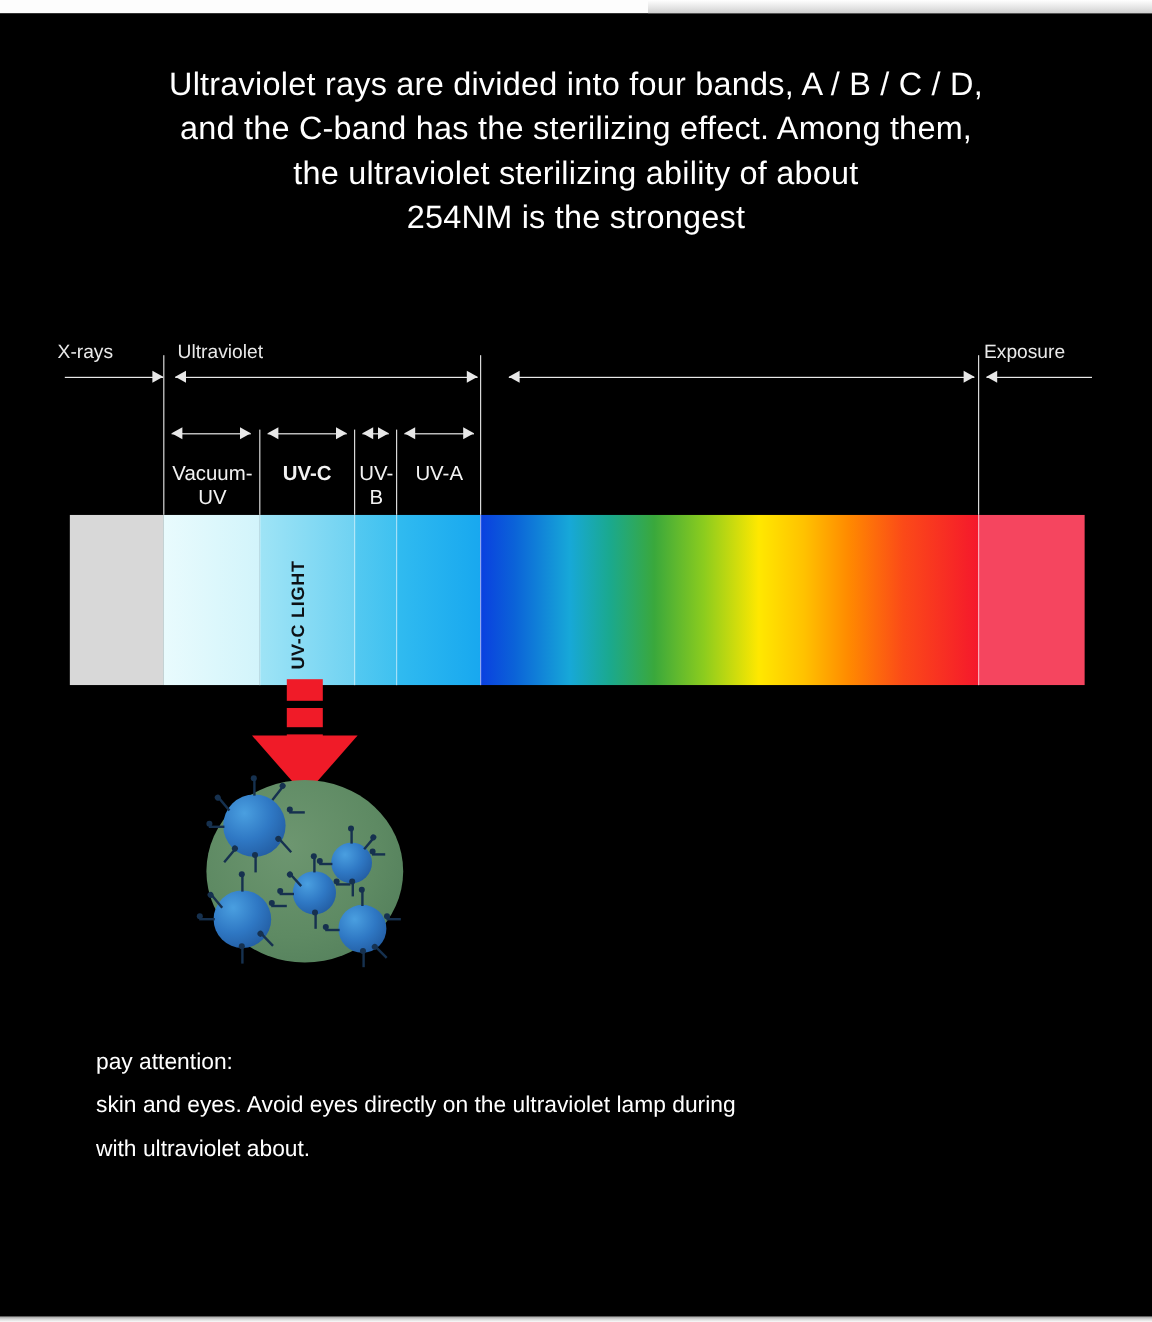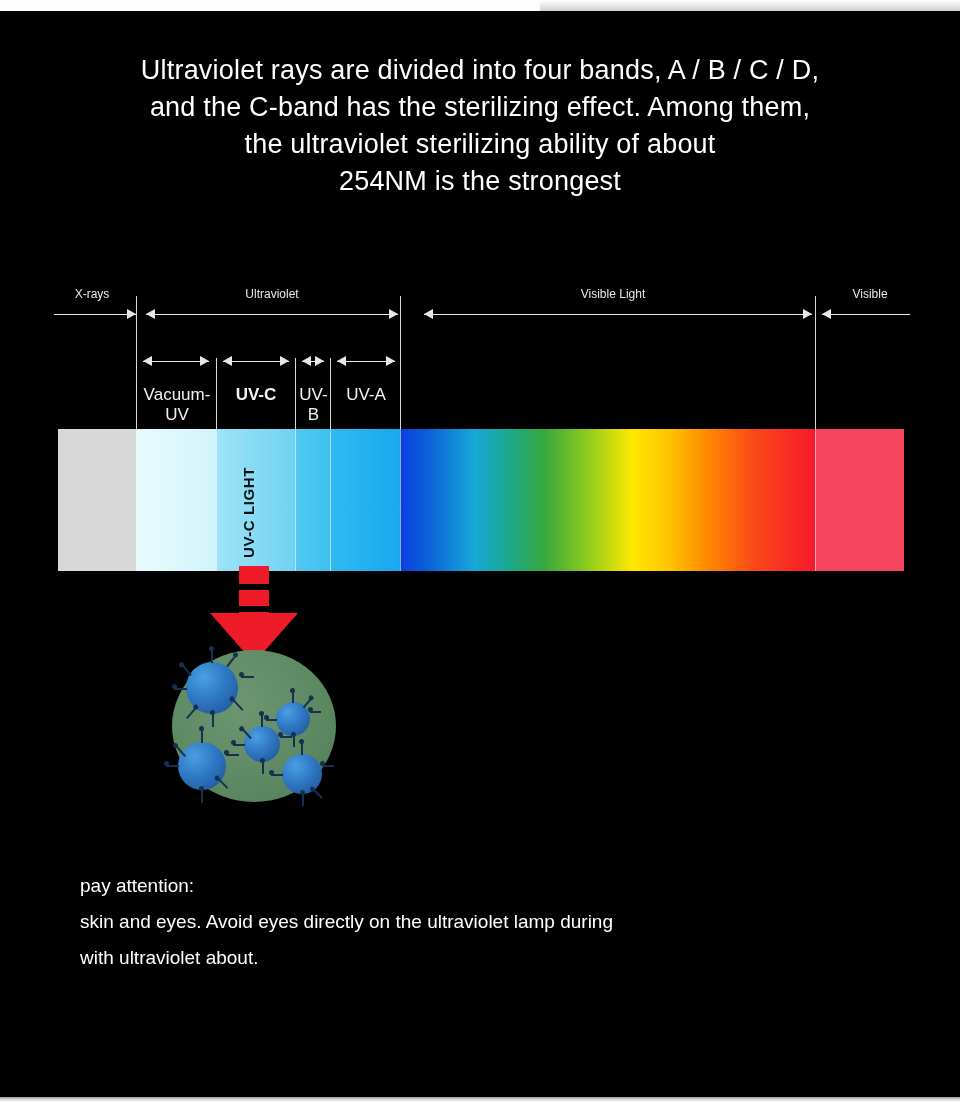--- a/index.html
+++ b/index.html
@@ -54,23 +54,23 @@
   .diagram {
     position: absolute;
     left: 0; top: 0;
     width: 960px; height: 1102px;
   }
 
   
   .band-label {
     position: absolute;
     color: #e9e9e9;
-    font-size: 12px;
+    font-size: 16px;
     line-height: 18px;
-    text-align: center;
+    text-align: left;
     white-space: nowrap;
   }
 
   
   .sub-label {
     position: absolute;
     color: #f2f2f2;
     font-size: 17px;
     line-height: 20px;
     text-align: center;
@@ -198,22 +198,21 @@
 
 <div class="headline">Ultraviolet rays are divided into four bands, A / B / C / D,
 and the C-band has the sterilizing effect. Among them,
 the ultraviolet sterilizing ability of about
 254NM is the strongest</div>
 
 <div class="diagram">
 
   <div class="band-label" style="left:48px; top:285px; width:88px;">X-rays</div>
   <div class="band-label" style="left:148px; top:285px; width:248px;">Ultraviolet</div>
-  <div class="band-label" style="left:418px; top:285px; width:390px;">Visible Light</div>
-  <div class="band-label" style="left:820px; top:285px; width:100px;">Visible</div>
+  <div class="band-label" style="left:820px; top:285px; width:100px;">Exposure</div>
 
   <div class="arrow-row" style="left:54px; top:309px; width:82px;">
     <div class="shaft"></div>
     <div class="head right"></div>
   </div>
   <div class="arrow-row" style="left:146px; top:309px; width:252px;">
     <div class="shaft"></div>
     <div class="head left"></div>
     <div class="head right"></div>
   </div>

